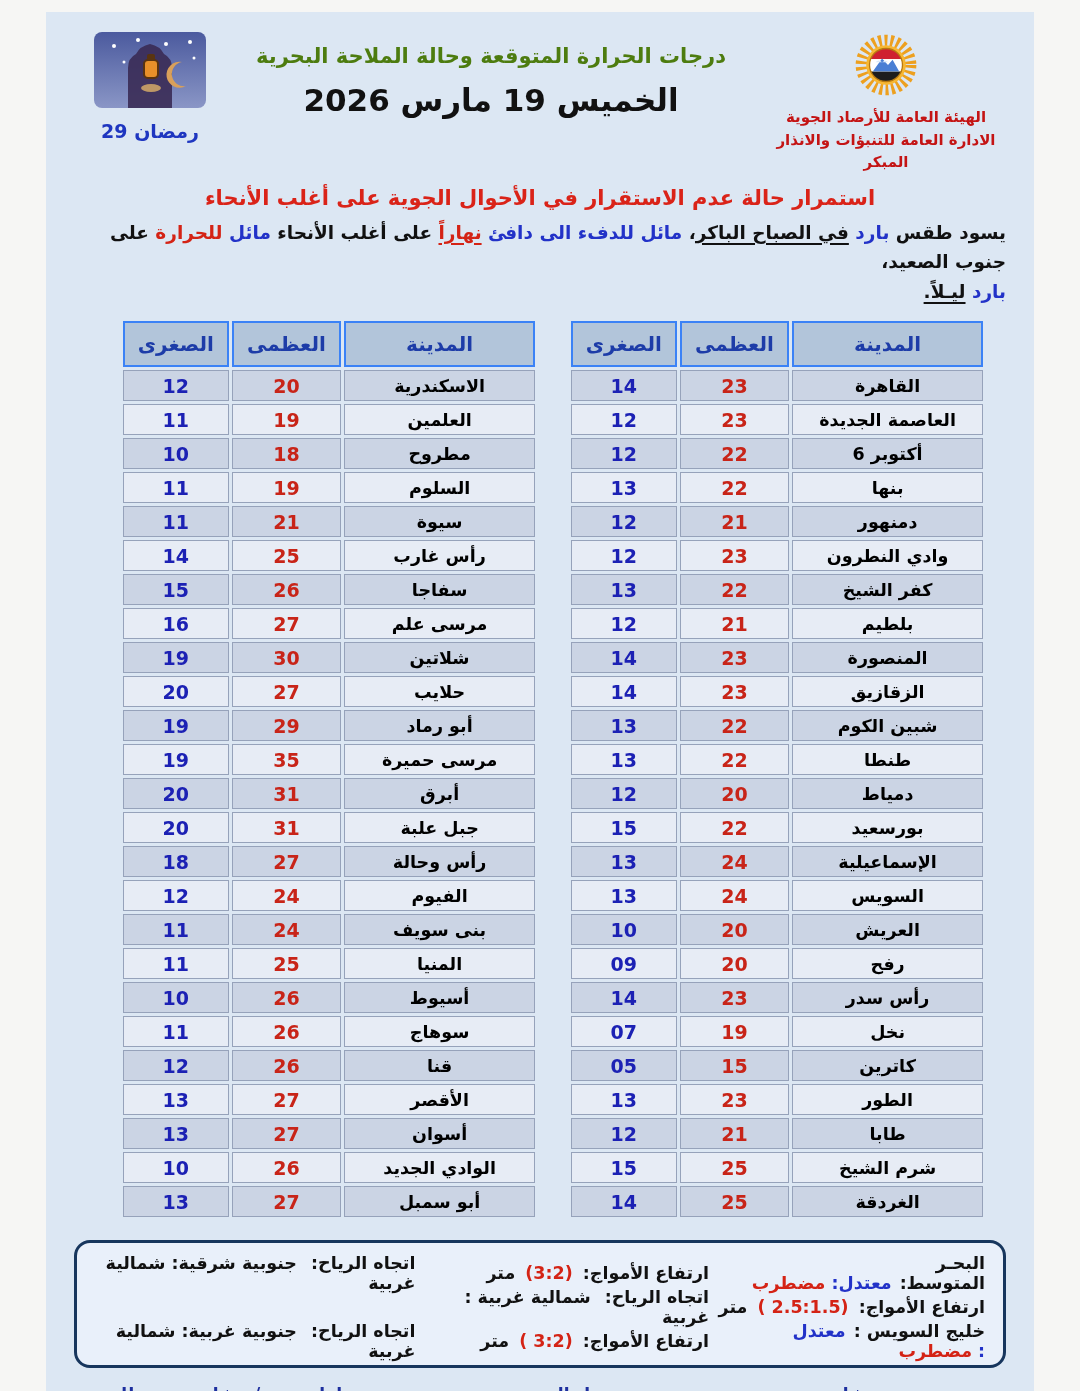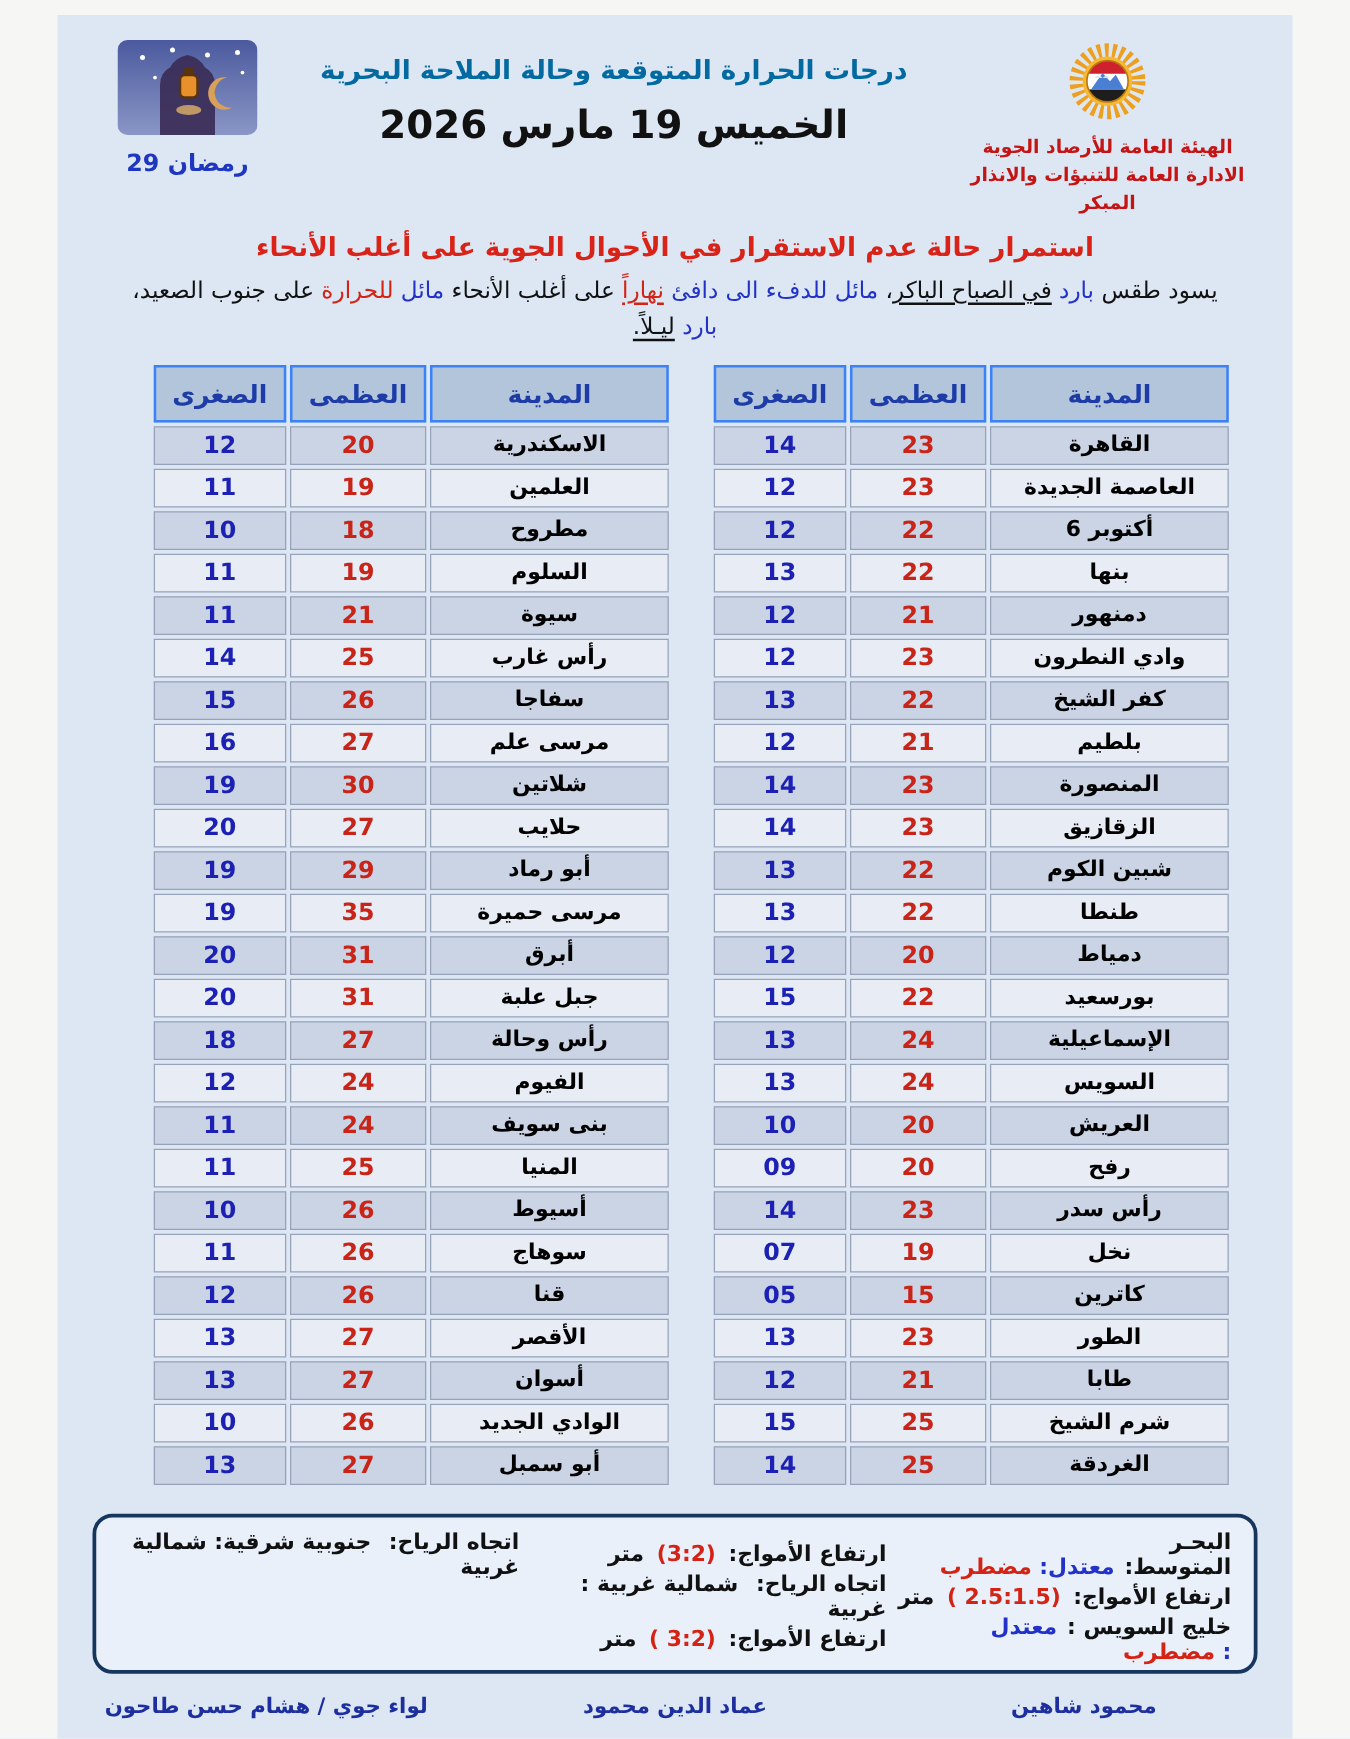--- a/index.html
+++ b/index.html
@@ -11,27 +11,27 @@
   }
   .page{
     position:absolute;top:12px;left:46px;right:46px;bottom:0;
     background:#dce7f3;
   }
   
   .hdr{display:flex;align-items:flex-start;padding:20px 14px 0 24px;}
   .org-block{width:268px;text-align:center;}
   .org-lines{color:#c41414;font-weight:bold;font-size:15px;line-height:1.5;margin-top:4px;}
   .titles{flex:1;text-align:center;padding-top:12px;}
-  .main-title{color:#0369a1;font-weight:bold;font-size:21px;margin:0;}
+  .main-title{color:#4d7c0f;font-weight:bold;font-size:21px;margin:0;}
   .date-line{color:#111;font-weight:bold;font-size:31px;margin-top:14px;}
   .ramadan-block{width:160px;text-align:center;}
   .ramadan-label{direction:ltr;color:#1e36c0;font-weight:bold;font-size:19px;margin-top:8px;}
   
   .headline{margin-top:12px;text-align:center;color:#da2318;font-weight:bold;font-size:21px;}
-  .forecast{margin:8px 28px 0;text-align:center;font-weight:normal;font-size:18.5px;line-height:1.6;color:#111;}
+  .forecast{margin:8px 28px 0;text-align:right;font-weight:bold;font-size:18.5px;line-height:1.6;color:#111;}
   .t-black{color:#111;}
   .t-blue{color:#2232c8;}
   .t-red{color:#d42315;}
   .t-underline{text-decoration:underline;text-decoration-thickness:2px;text-underline-offset:4px;}
   
   .tables{display:flex;gap:30px;margin:12px 48px 0 74px;}
   .tbl-wrap{flex:1;}
   table.temps{width:100%;border-collapse:separate;border-spacing:3px;}
   table.temps th{
     background:#b2c5da;color:#1d3ca8;font-weight:bold;font-size:20px;
@@ -493,20 +493,24 @@
 
       <div class="m-row">
         <div class="m-sea">
           <span class="t-black">خليج السويس :</span><span class="t-blue">معتدل :</span><span class="t-red">مضطرب</span>
         </div>
         <div class="m-waves">
           <span class="t-black">ارتفاع الأمواج:</span>
           <bdi class="t-red">( 3:2)</bdi>
           <span class="t-black">متر</span>
         </div>
+        <div class="m-wind">
+          <span class="t-black">اتجاه الرياح:</span>
+          <span class="t-black">جنوبية غربية: شمالية غربية</span>
+        </div>
       </div>
     </div>
 
   <div class="sigs">
 
       <div>
         <div class="sig-name">محمود شاهين</div>
 
       </div>
 

